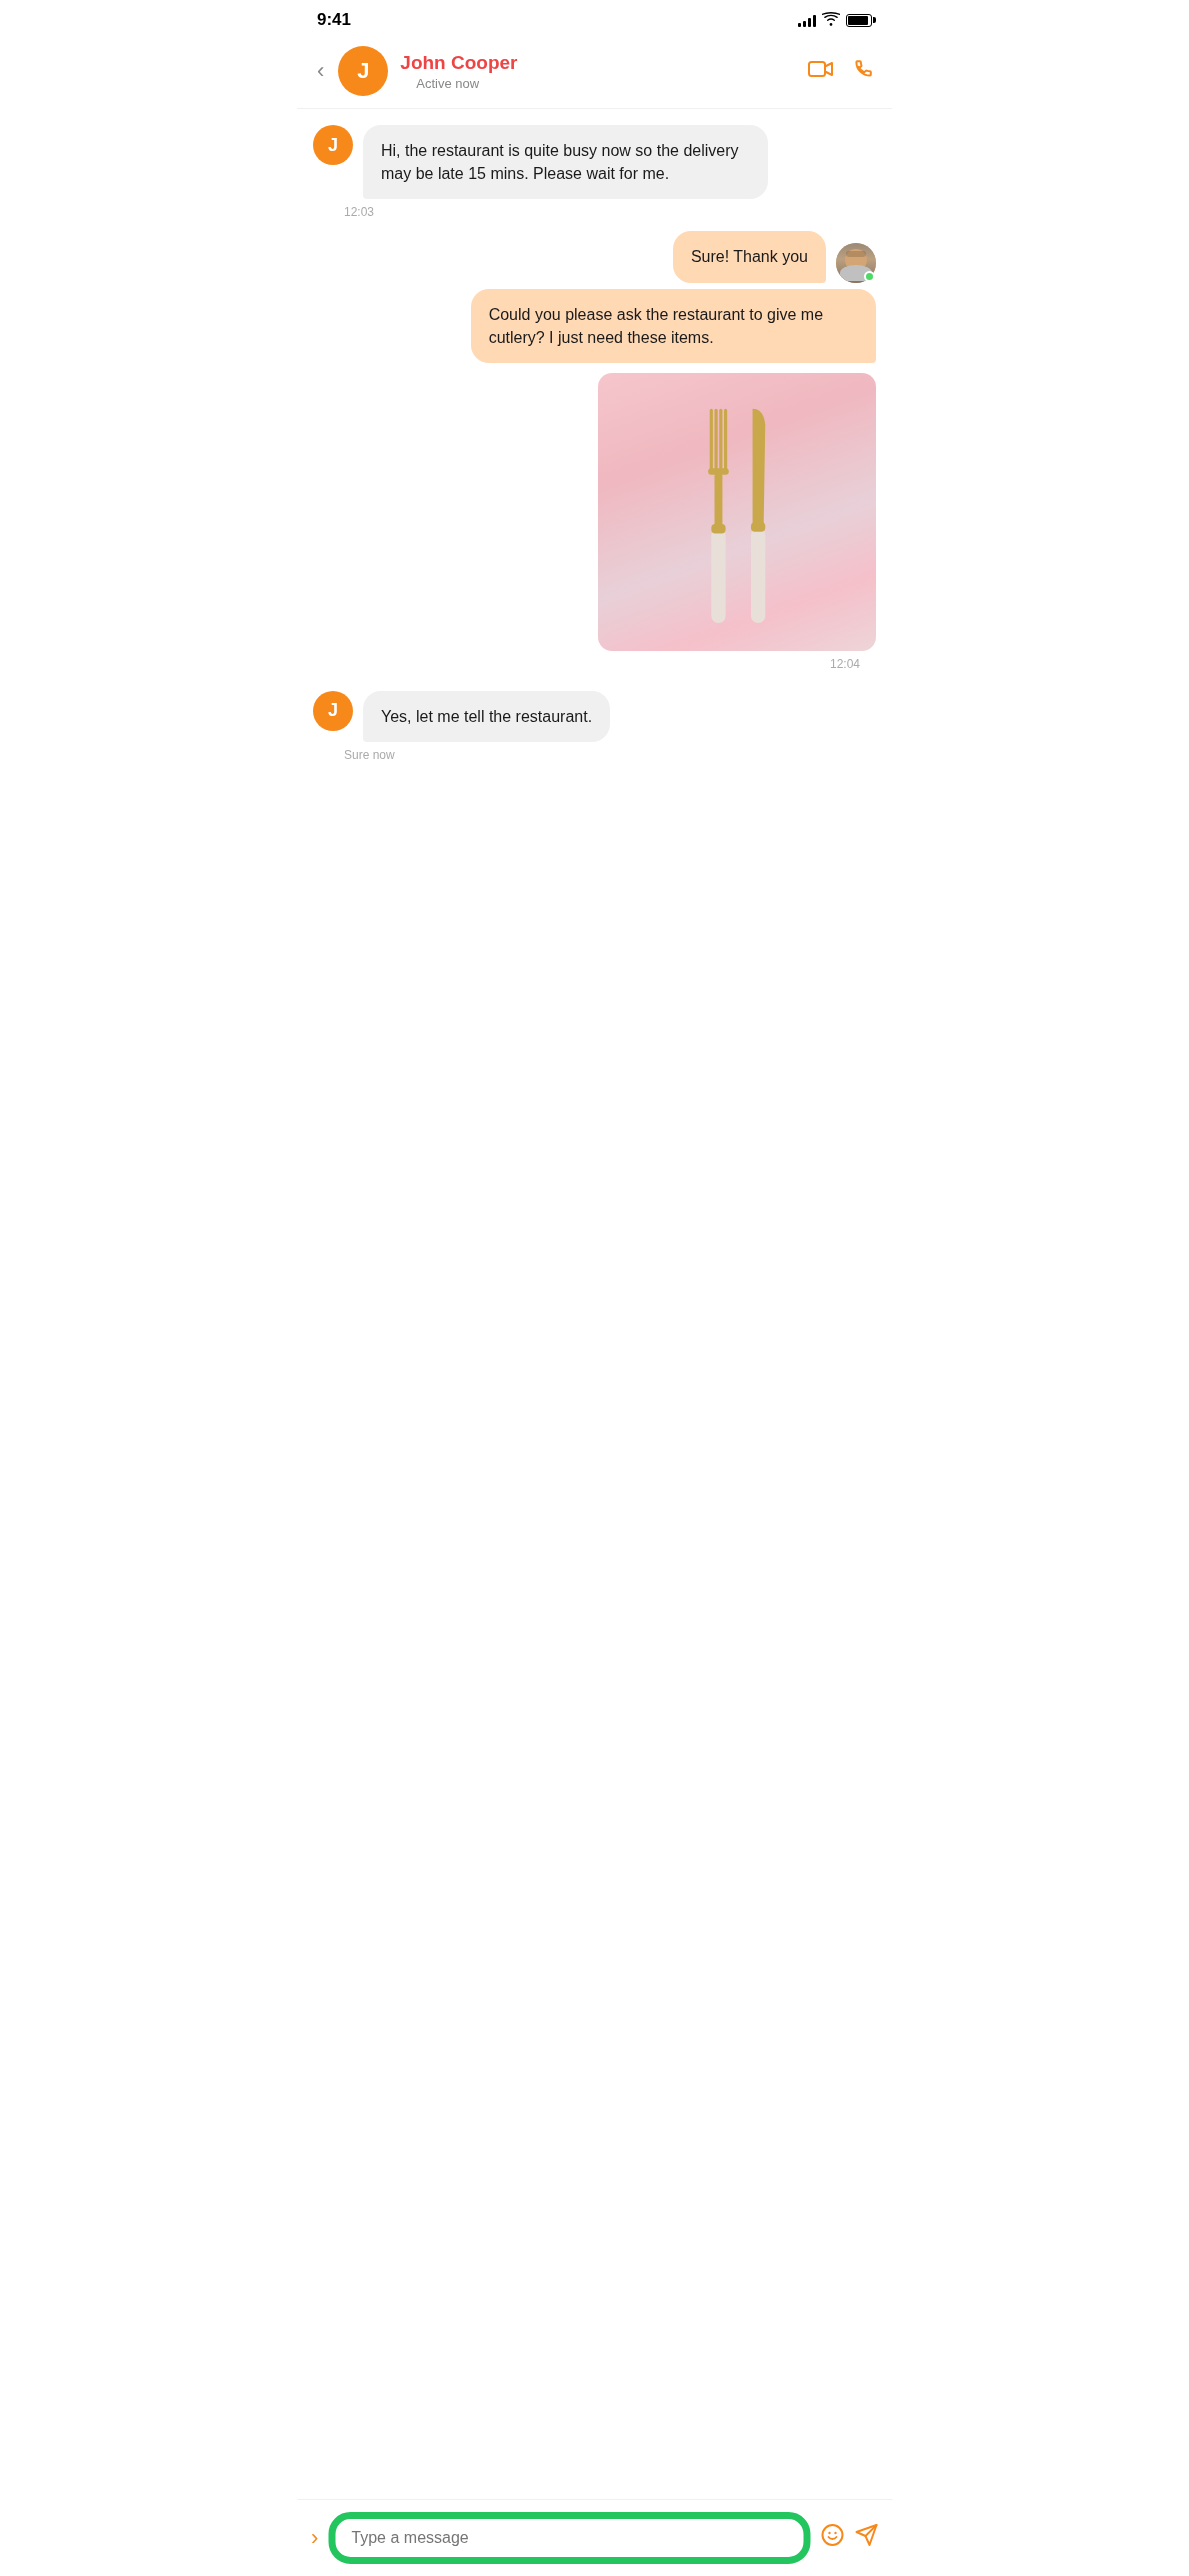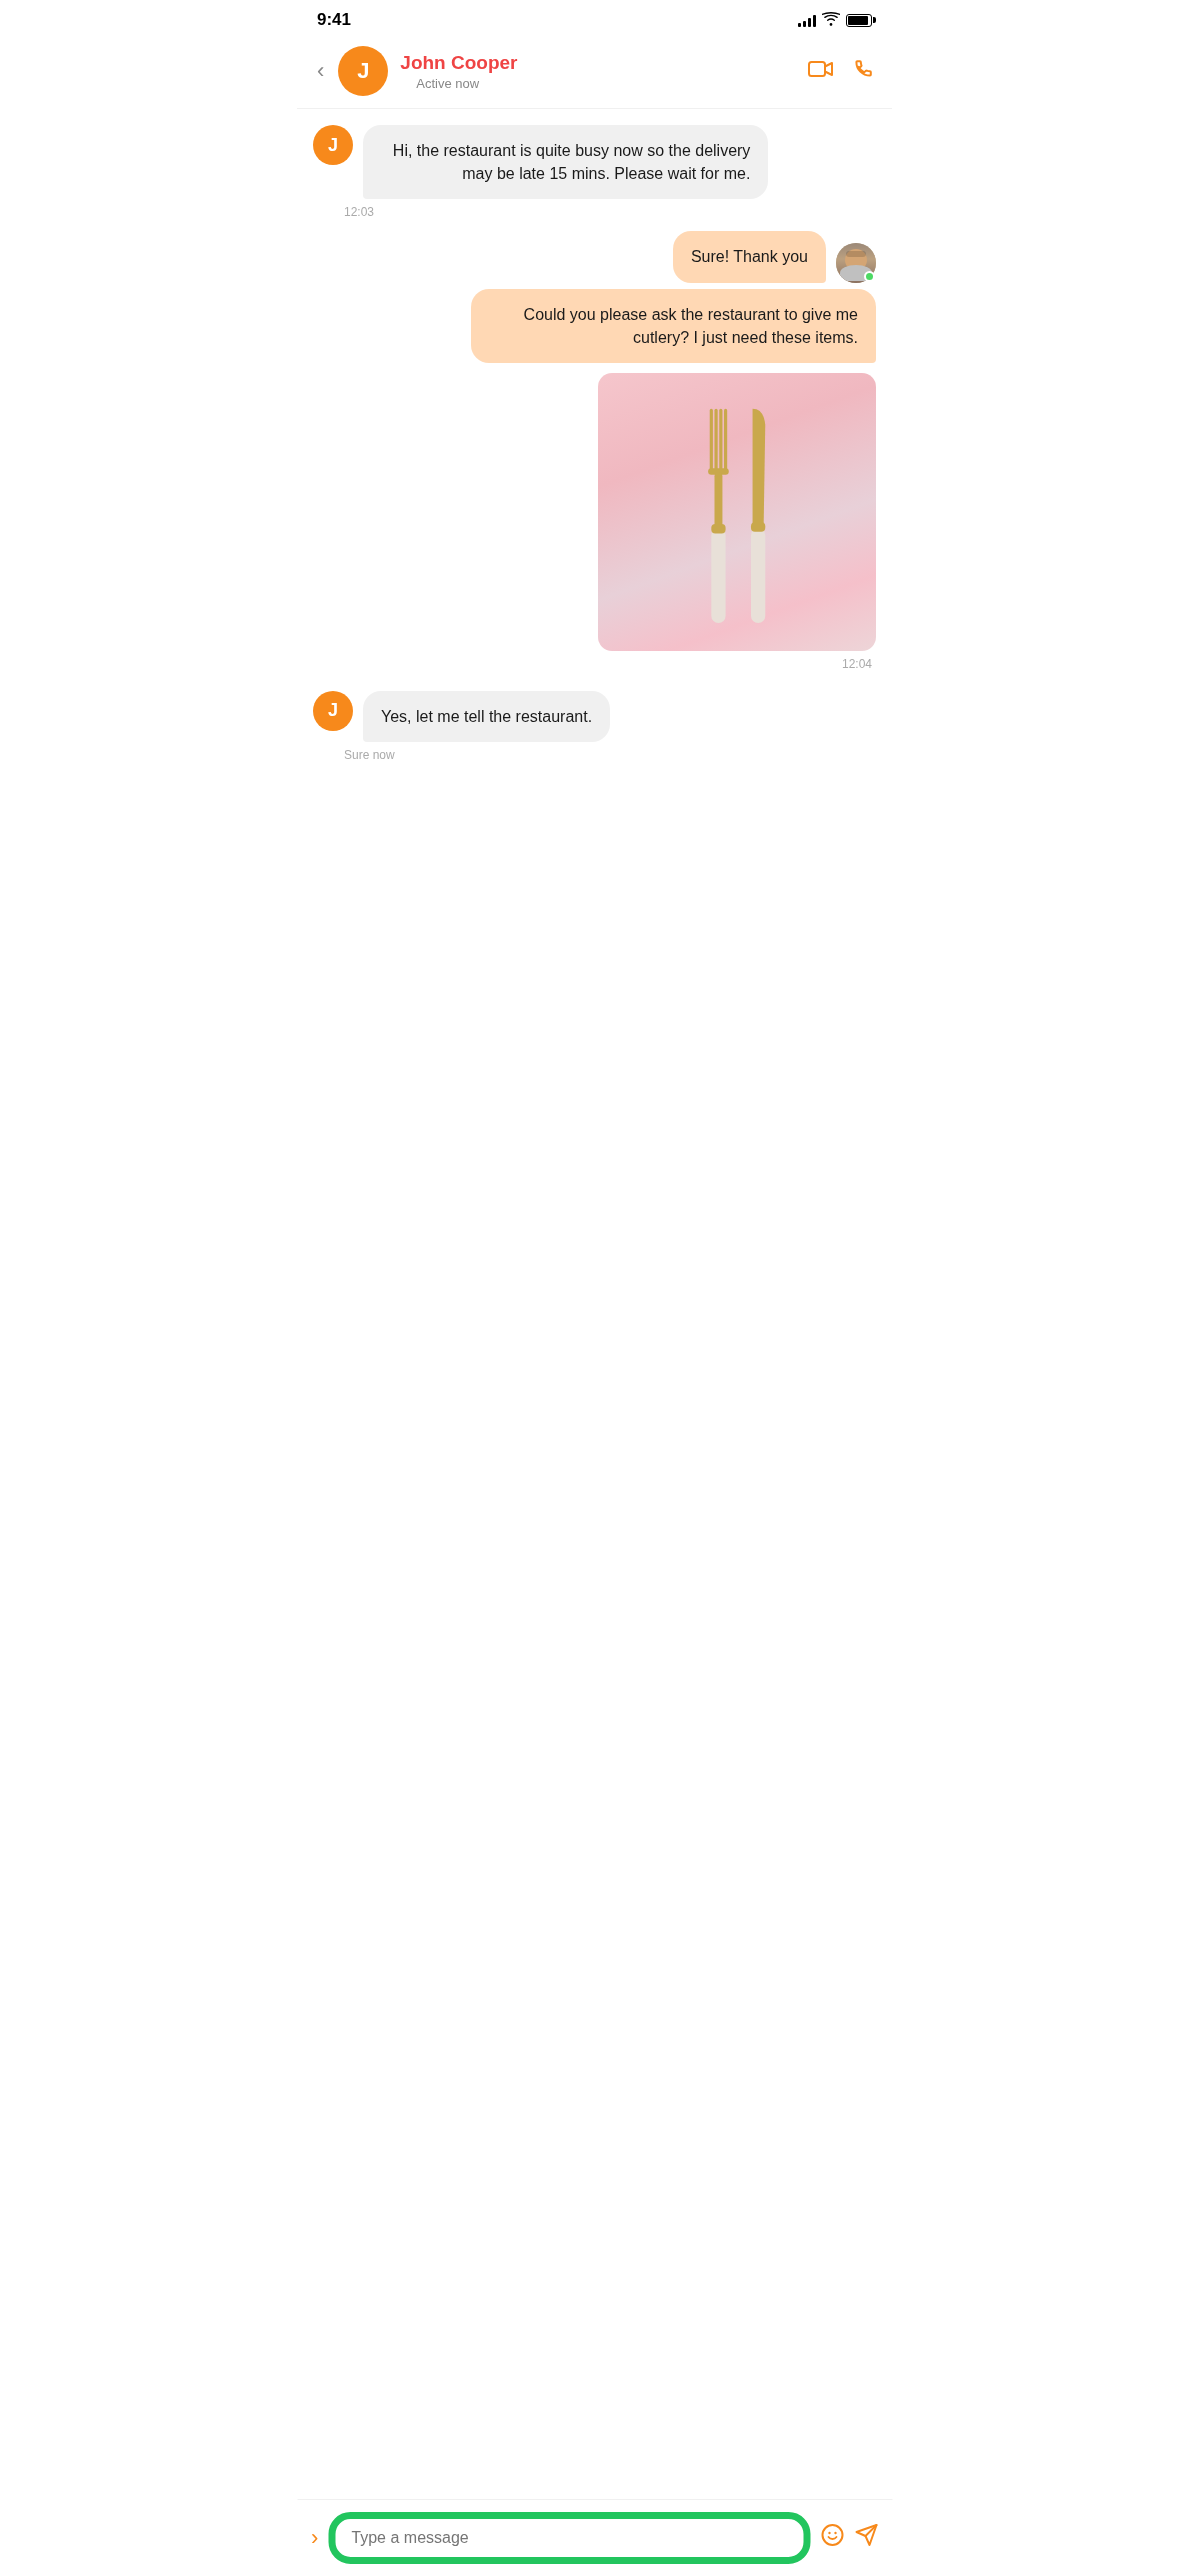--- a/index.html
+++ b/index.html
@@ -186,21 +186,20 @@
       align-self: flex-start;
     }
 
     .bubble {
       padding: 14px 18px;
       border-radius: 18px;
       font-size: 16px;
       line-height: 1.45;
       color: #1a1a1a;
       max-width: 72%;
-      text-align: right;
     }
 
     .bubble.received-bubble {
       background: #f0f0f0;
       border-bottom-left-radius: 4px;
     }
 
     .bubble.sent-bubble {
       background: #FFD8B4;
       border-bottom-right-radius: 4px;
@@ -213,21 +212,21 @@
       margin-bottom: 12px;
     }
 
     .timestamp.left {
       margin-left: 31px;
       text-align: left;
     }
 
     .timestamp.right {
       text-align: right;
-      margin-right: 4px;
+      margin-right: 16px;
     }
 
     .online-dot {
       width: 11px;
       height: 11px;
       background: #4CD964;
       border-radius: 50%;
       border: 2px solid #fff;
       position: absolute;
       bottom: 1px;

